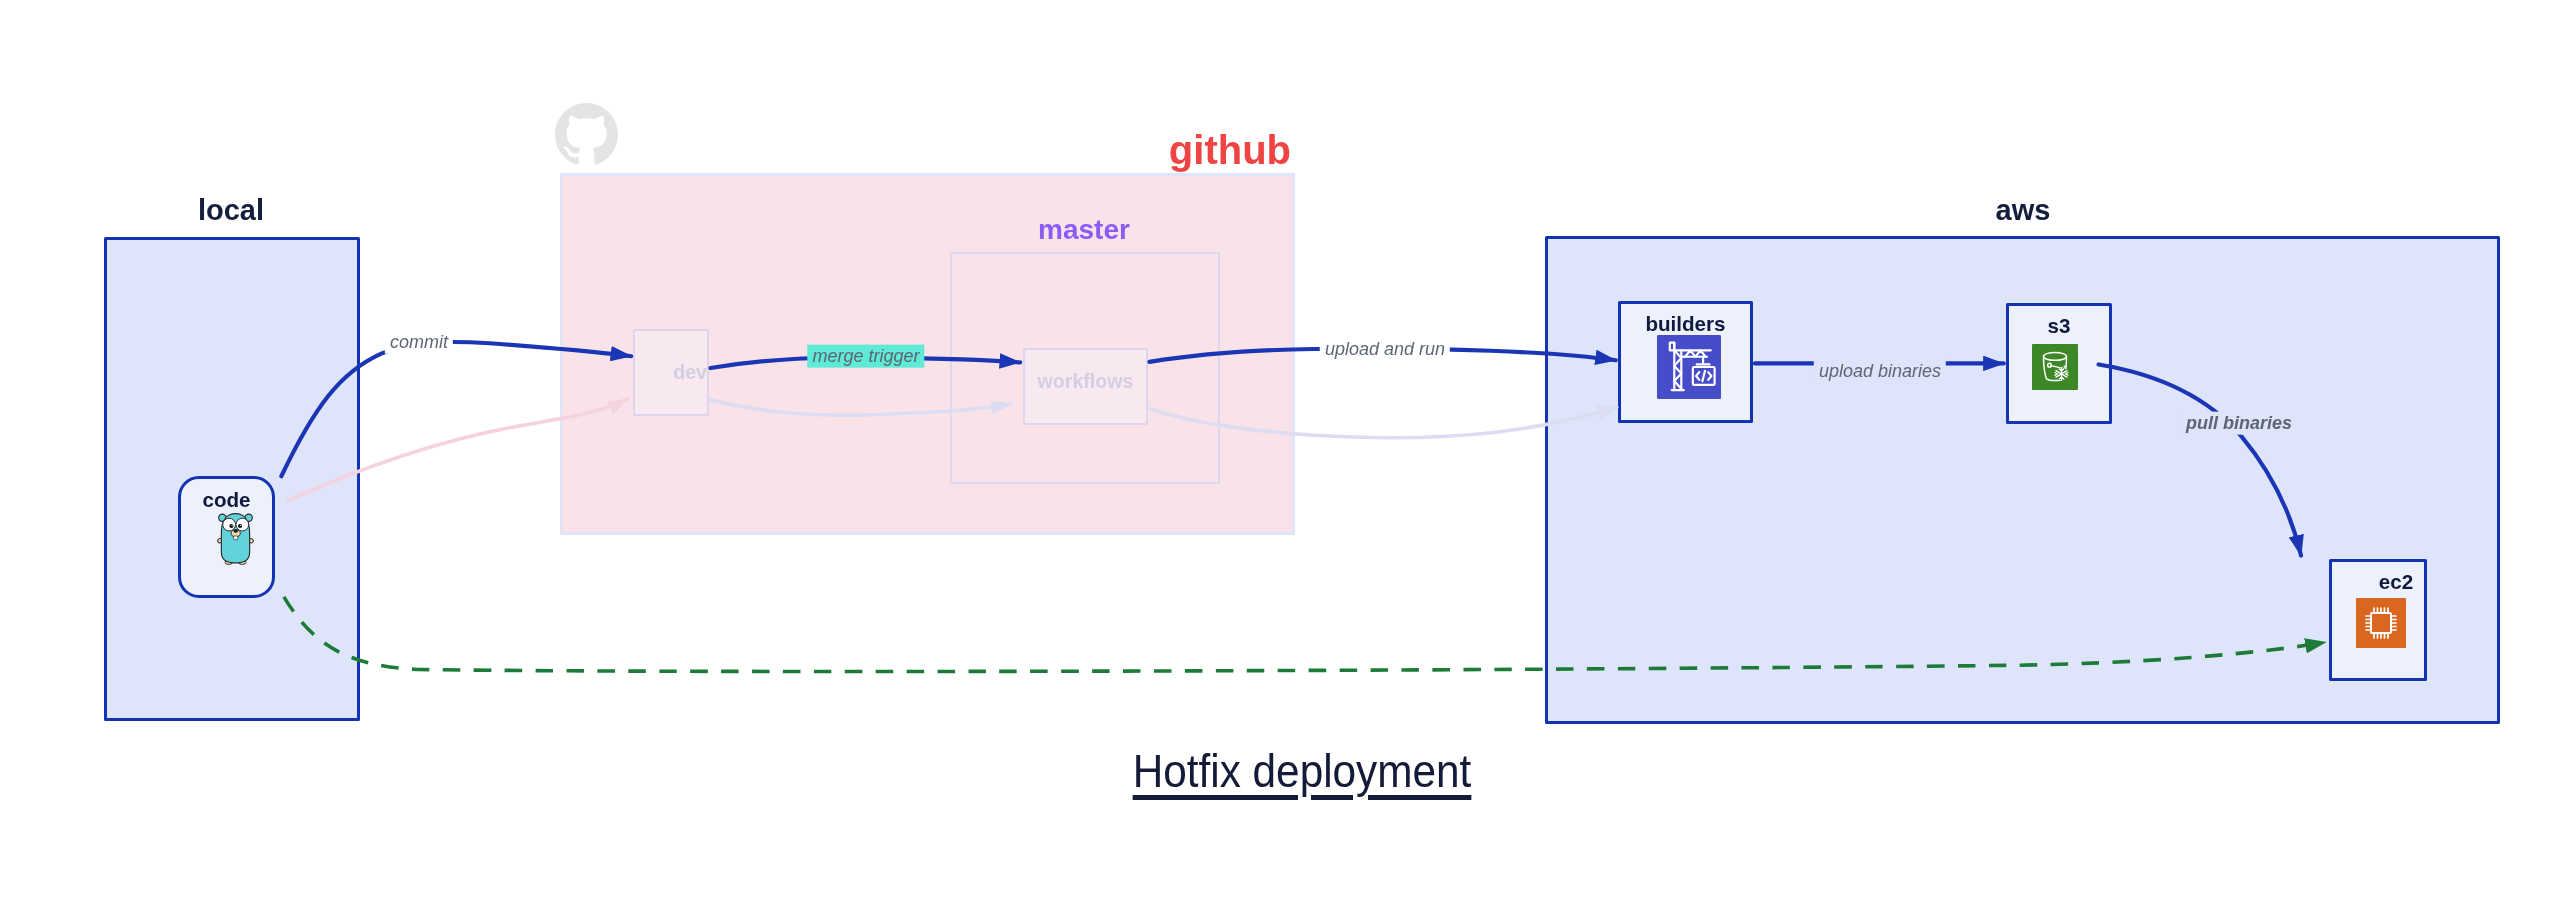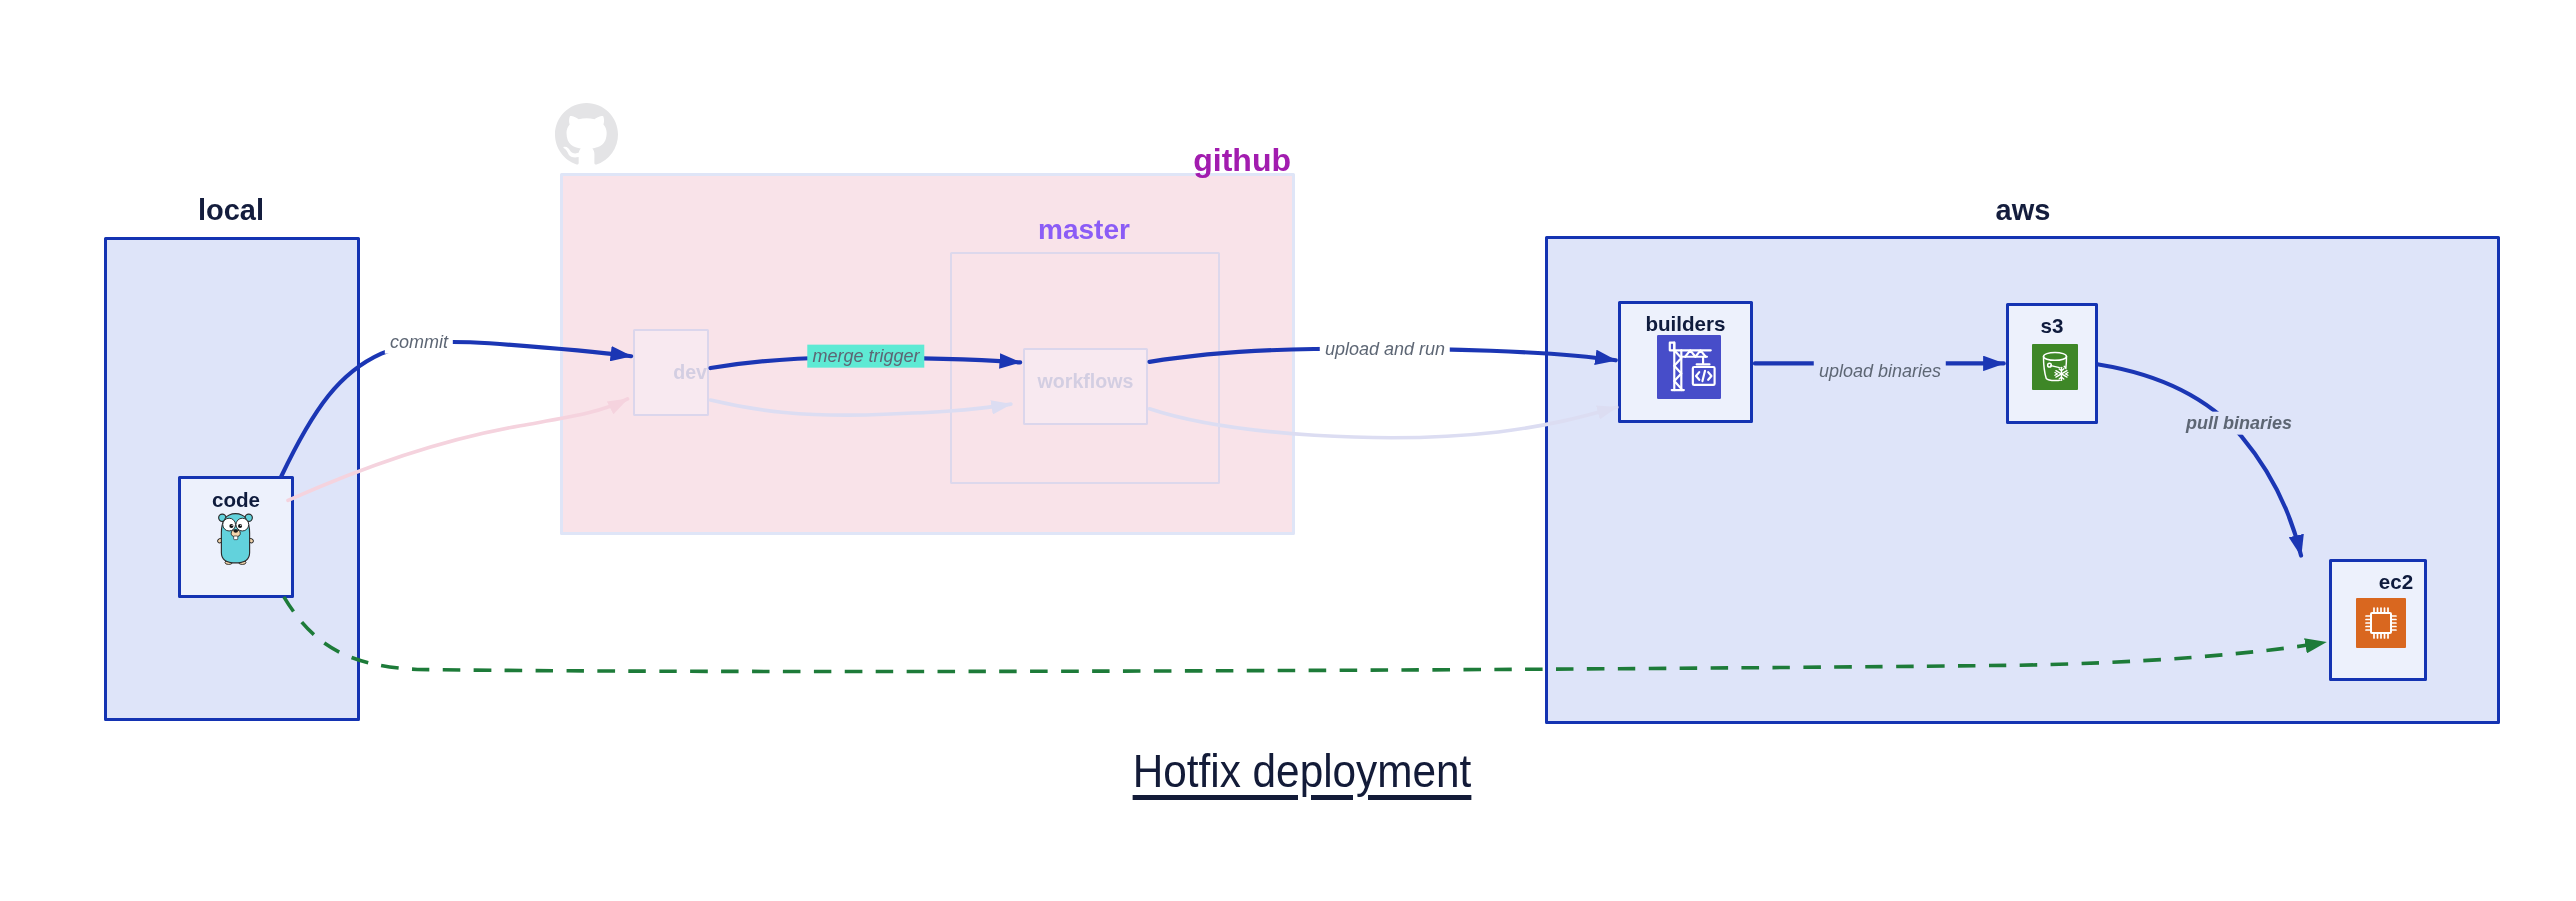--- a/index.html
+++ b/index.html
@@ -6,21 +6,21 @@
   body{width:2604px;height:902px;font-family:"Liberation Sans", sans-serif;}
   #canvas{position:relative;width:2604px;height:902px;background:#ffffff;overflow:hidden;}
 
   .cluster{position:absolute;box-sizing:border-box;border-radius:1.5px;}
   .cluster-local,.cluster-aws{background:#dee4f9;border:3.6px solid #1433b2;}
   .cluster-github{background:#f9e3e9;border:3.1px solid #dfe5f7;}
   .cluster-master{background:transparent;border:2.6px solid #ddd8ec;}
 
   .cluster-label{position:absolute;font-size:29px;font-weight:600;color:#141d3d;
     line-height:1;white-space:nowrap;transform:translateX(-50%);}
-  .cluster-label.faded-gray{color:#a21caf;font-size:32px;transform:none;margin-top:14px;}
+  .cluster-label.faded-gray{color:#ef4444;font-size:40px;transform:none;}
   .cluster-label.faded-pinkgray{color:#8b5cf6;font-size:28px;}
 
   .node{position:absolute;box-sizing:border-box;border-radius:1.5px;}
   .node-blue{background:#edf1fc;border:3.1px solid #1433b2;}
   .node-faded{background:#f8e9f0;border:2.6px solid #dbd6ec;}
   .node-label{position:absolute;left:0;right:0;text-align:center;font-weight:bold;
     font-size:20.6px;color:#0f1b3d;line-height:1;}
   .node-label-faded{position:absolute;left:0;right:0;text-align:center;font-weight:bold;
     font-size:19.6px;color:#d3cee2;line-height:1;}
 
@@ -56,21 +56,21 @@
   <div class="cluster-label faded-gray" style="right:1313px;top:130px;">github</div>
 
   <div class="cluster-label faded-pinkgray" style="left:1084px;top:216px;">master</div>
 
   <div class="cluster-label" style="left:2023px;top:196px;">aws</div>
 
   <svg style="position:absolute;left:555px;top:103px;" width="63" height="63" viewBox="0 0 16 16">
     <path fill="#e4e4e6" d="M8 0C3.58 0 0 3.58 0 8c0 3.54 2.29 6.53 5.47 7.59.4.07.55-.17.55-.38 0-.19-.01-.82-.01-1.49-2.01.37-2.53-.49-2.69-.94-.09-.23-.48-.94-.82-1.13-.28-.15-.68-.52-.01-.53.63-.01 1.08.58 1.23.82.72 1.21 1.87.87 2.33.66.07-.52.28-.87.51-1.07-1.78-.2-3.64-.89-3.64-3.95 0-.87.31-1.59.82-2.15-.08-.2-.36-1.02.08-2.12 0 0 .67-.21 2.2.82.64-.18 1.32-.27 2-.27s1.36.09 2 .27c1.53-1.04 2.2-.82 2.2-.82.44 1.1.16 1.92.08 2.12.51.56.82 1.27.82 2.15 0 3.07-1.87 3.75-3.65 3.95.29.25.54.73.54 1.48 0 1.07-.01 1.93-.01 2.2 0 .21.15.46.55.38A8.01 8.01 0 0 0 16 8c0-4.42-3.58-8-8-8Z"></path>
   </svg>
 
-  <div class="node node-blue" style="left:178px;top:476px;width:116px;height:122px;">
+  <div class="node node-blue" style="left:178px;top:476px;width:97px;height:122px;border-radius:21px;">
     <div class="node-label" style="top:11.3px;">code</div>
     <svg class="node-icon" style="left:34px;top:33px;" width="41" height="53" viewBox="0 0 90 115">
       <circle cx="16" cy="12" r="8" fill="#62d2dc" stroke="#2a2a2a" stroke-width="2.5"></circle>
       <circle cx="74" cy="12" r="8" fill="#62d2dc" stroke="#2a2a2a" stroke-width="2.5"></circle>
       <ellipse cx="12" cy="62" rx="6.5" ry="4.5" fill="#f6d7ad" stroke="#2a2a2a" stroke-width="2" transform="rotate(-25 12 62)"></ellipse>
       <ellipse cx="78" cy="62" rx="6.5" ry="4.5" fill="#f6d7ad" stroke="#2a2a2a" stroke-width="2" transform="rotate(25 78 62)"></ellipse>
       <ellipse cx="30" cy="110" rx="8" ry="4.5" fill="#f6d7ad" stroke="#2a2a2a" stroke-width="2"></ellipse>
       <ellipse cx="60" cy="110" rx="8" ry="4.5" fill="#f6d7ad" stroke="#2a2a2a" stroke-width="2"></ellipse>
       <path d="M45,3 C24,3 14,20 14,45 L14,88 C14,104 27,111 45,111 C63,111 76,104 76,88 L76,45 C76,20 66,3 45,3 Z" fill="#62d2dc" stroke="#2a2a2a" stroke-width="2.5"></path>
       <circle cx="31" cy="27" r="14" fill="#ffffff" stroke="#222222" stroke-width="2"></circle>
@@ -109,21 +109,21 @@
         <path d="M72,34 V44"></path>
         <path d="M62,46 H82"></path>
         <rect x="56" y="50" width="34" height="28" rx="2"></rect>
         <path d="M66,58 L61,64 L66,70"></path>
         <path d="M80,58 L85,64 L80,70"></path>
         <path d="M75,56 L71,72"></path>
       </g>
     </svg>
   </div>
 
-  <div class="node node-blue" style="left:2006px;top:303px;width:92px;height:121px;">
+  <div class="node node-blue" style="left:2006px;top:303px;width:106px;height:121px;">
     <div class="node-label" style="top:10.3px;">s3</div>
     <svg class="node-icon" style="left:23px;top:38px;" width="46" height="46" viewBox="0 0 100 100">
       <rect x="0" y="0" width="100" height="100" rx="2" fill="#3e8727"></rect>
       <g stroke="#ffffff" stroke-width="3.2" fill="none" stroke-linecap="round">
         <ellipse cx="50" cy="27" rx="25" ry="8.5"></ellipse>
         <path d="M25,27 C25,45 27,62 31,75 C36,81 64,81 69,75 C73,62 75,45 75,27"></path>
         <circle cx="38" cy="46" r="4"></circle>
         <path d="M41,47 L67,53"></path>
         <path d="M67,53 C72,55.5 74.5,51 70,48.5"></path>
       </g>

